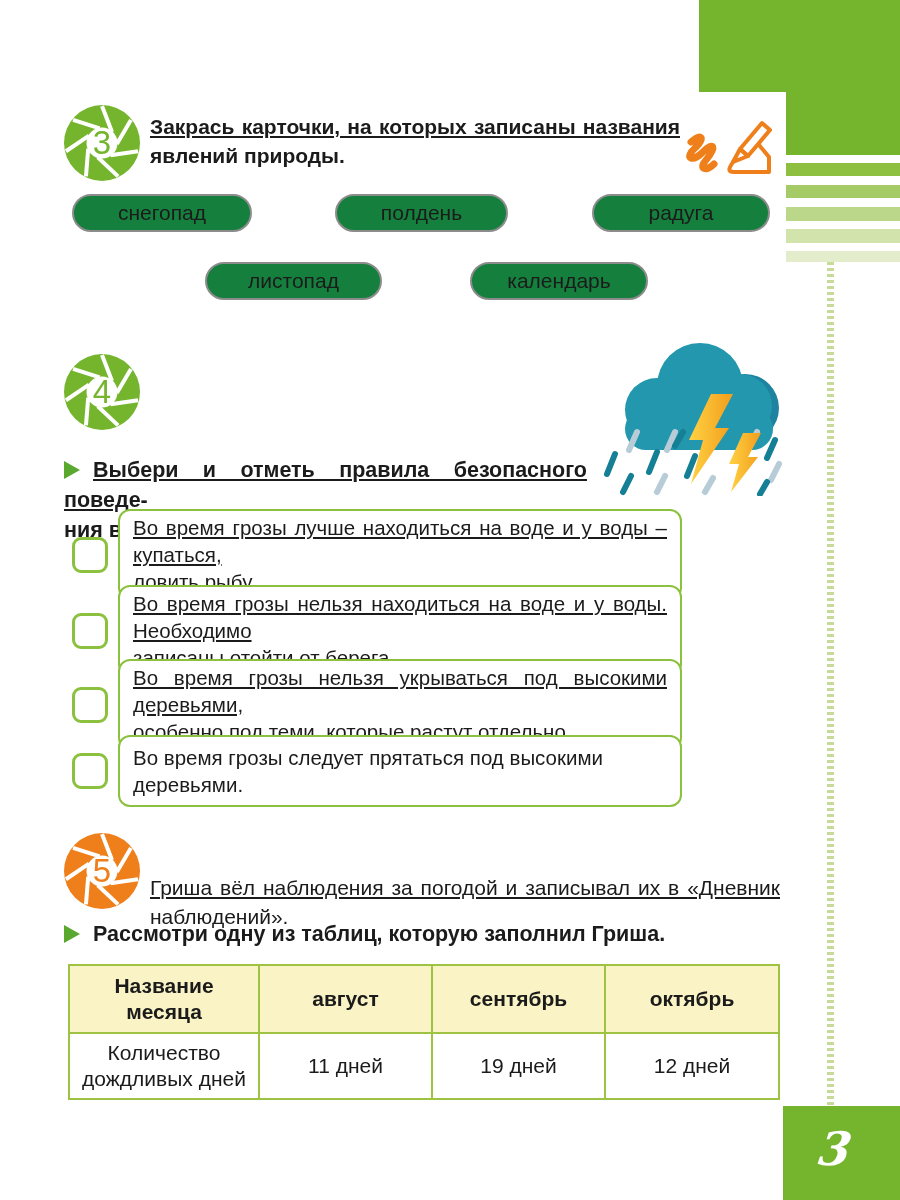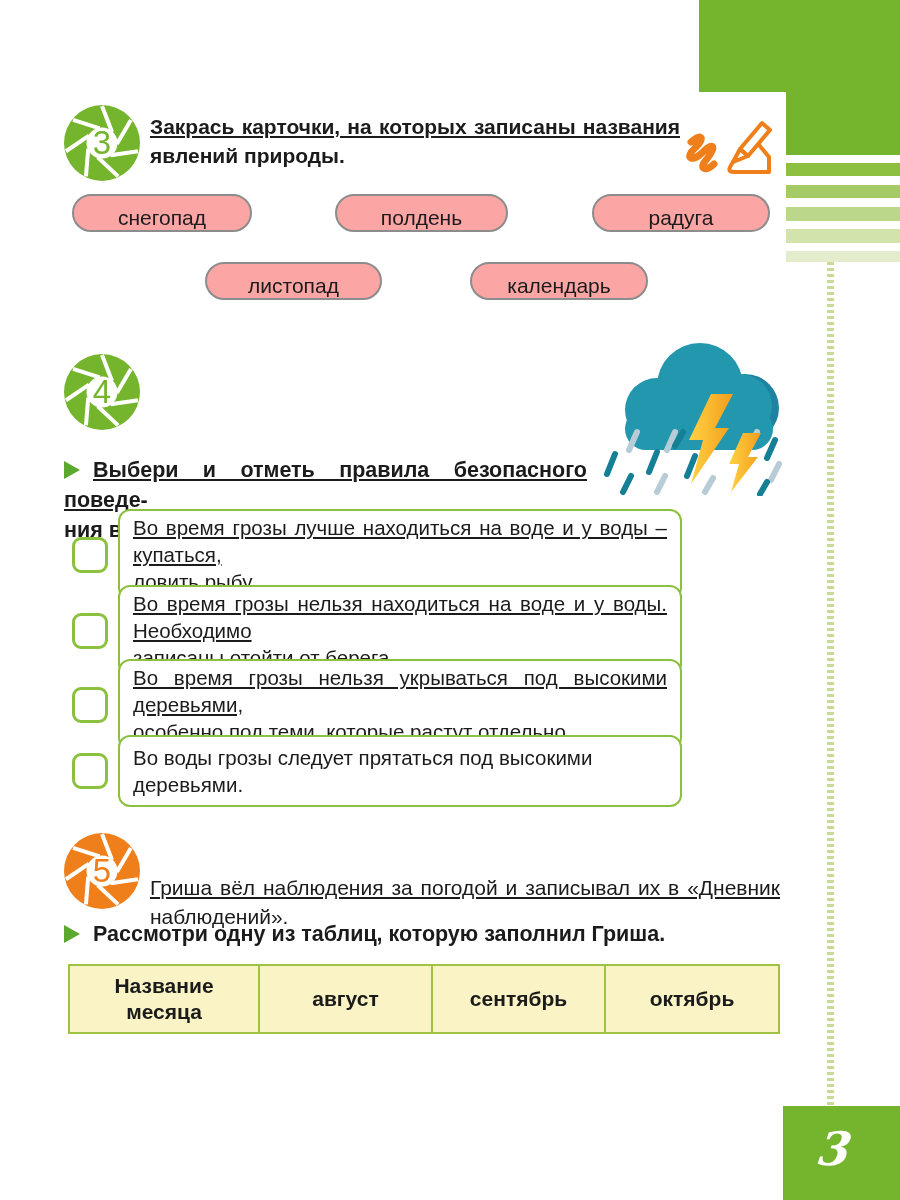--- a/index.html
+++ b/index.html
@@ -34,22 +34,22 @@
   .ln{display:block;text-align:left;}
   .instr{font-size:21.5px;line-height:30px;font-weight:bold;}
   .tri{
     display:inline-block;width:0;height:0;margin-right:13px;
     border-left:16px solid #5aa82e;border-top:9px solid transparent;border-bottom:9px solid transparent;
     vertical-align:-2px;
   }
 
   
   .card{
-    position:absolute;height:34px;border:2px solid #8c8c8c;border-radius:19px;background:#fca5a5;
-    display:flex;align-items:flex-end;justify-content:center;font-size:21px;
+    position:absolute;height:34px;border:2px solid #8c8c8c;border-radius:19px;background:#15803d;
+    display:flex;align-items:center;justify-content:center;font-size:21px;
   }
 
   
   .option{position:absolute;left:72px;width:610px;display:flex;align-items:center;justify-content:flex-end;}
   .checkbox{
     flex:0 0 auto;width:30px;height:30px;border:3px solid #8cc13f;border-radius:9px;background:#fff;
     margin-right:10px;
   }
   .opt-box{
     flex:1 1 auto;border:2.5px solid #8cc13f;border-radius:12px;background:#fff;
@@ -212,21 +212,21 @@
   <div class="checkbox"></div>
   <div class="opt-box">
     <span class="jl">Во время грозы нельзя укрываться под высокими деревьями,</span>
     <span class="ln">особенно под теми, которые растут отдельно.</span>
   </div>
 </div>
 
 <div class="option" style="top:735px;">
   <div class="checkbox"></div>
   <div class="opt-box" style="padding-top:7px;padding-bottom:7px;">
-    <span class="ln">Во воды грозы следует прятаться под высокими деревьями.</span>
+    <span class="ln">Во время грозы следует прятаться под высокими деревьями.</span>
   </div>
 </div>
 
 <div class="badge orange" style="left:62px;top:831px;">
   <svg width="80" height="80" viewBox="0 0 80 80">
     <circle cx="40" cy="40" r="38" fill="#ef7f1a"></circle>
     <g stroke="#fff" stroke-width="4">
       <line x1="40" y1="3" x2="50" y2="29"></line>
       <line x1="40" y1="3" x2="50" y2="29" transform="rotate(51.4 40 40)"></line>
       <line x1="40" y1="3" x2="50" y2="29" transform="rotate(102.8 40 40)"></line>
@@ -256,18 +256,24 @@
       <col style="width:173px">
       <col style="width:174px">
     </colgroup>
   <tbody>
       <tr>
     <th class="th-narrow">Название месяца</th>
     <th>август</th>
     <th>сентябрь</th>
     <th>октябрь</th>
   </tr>
+  <tr>
+    <td>Количество дождливых дней</td>
+    <td>11 дней</td>
+    <td>19 дней</td>
+    <td>12 дней</td>
+  </tr>
 </tbody>
   </table>
 
 <div class="page-tab">
   <span class="page-num">3</span>
 </div>
 
 </body></html>

